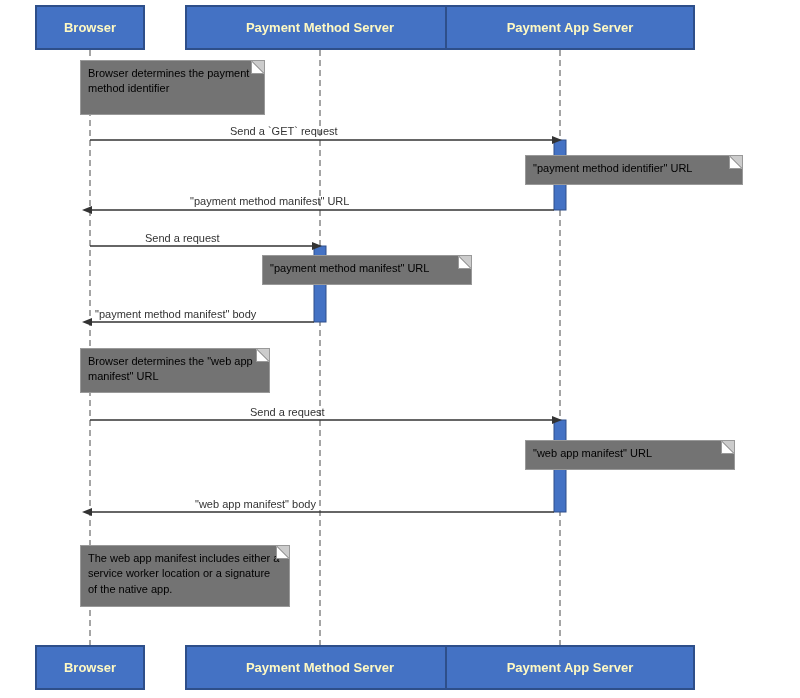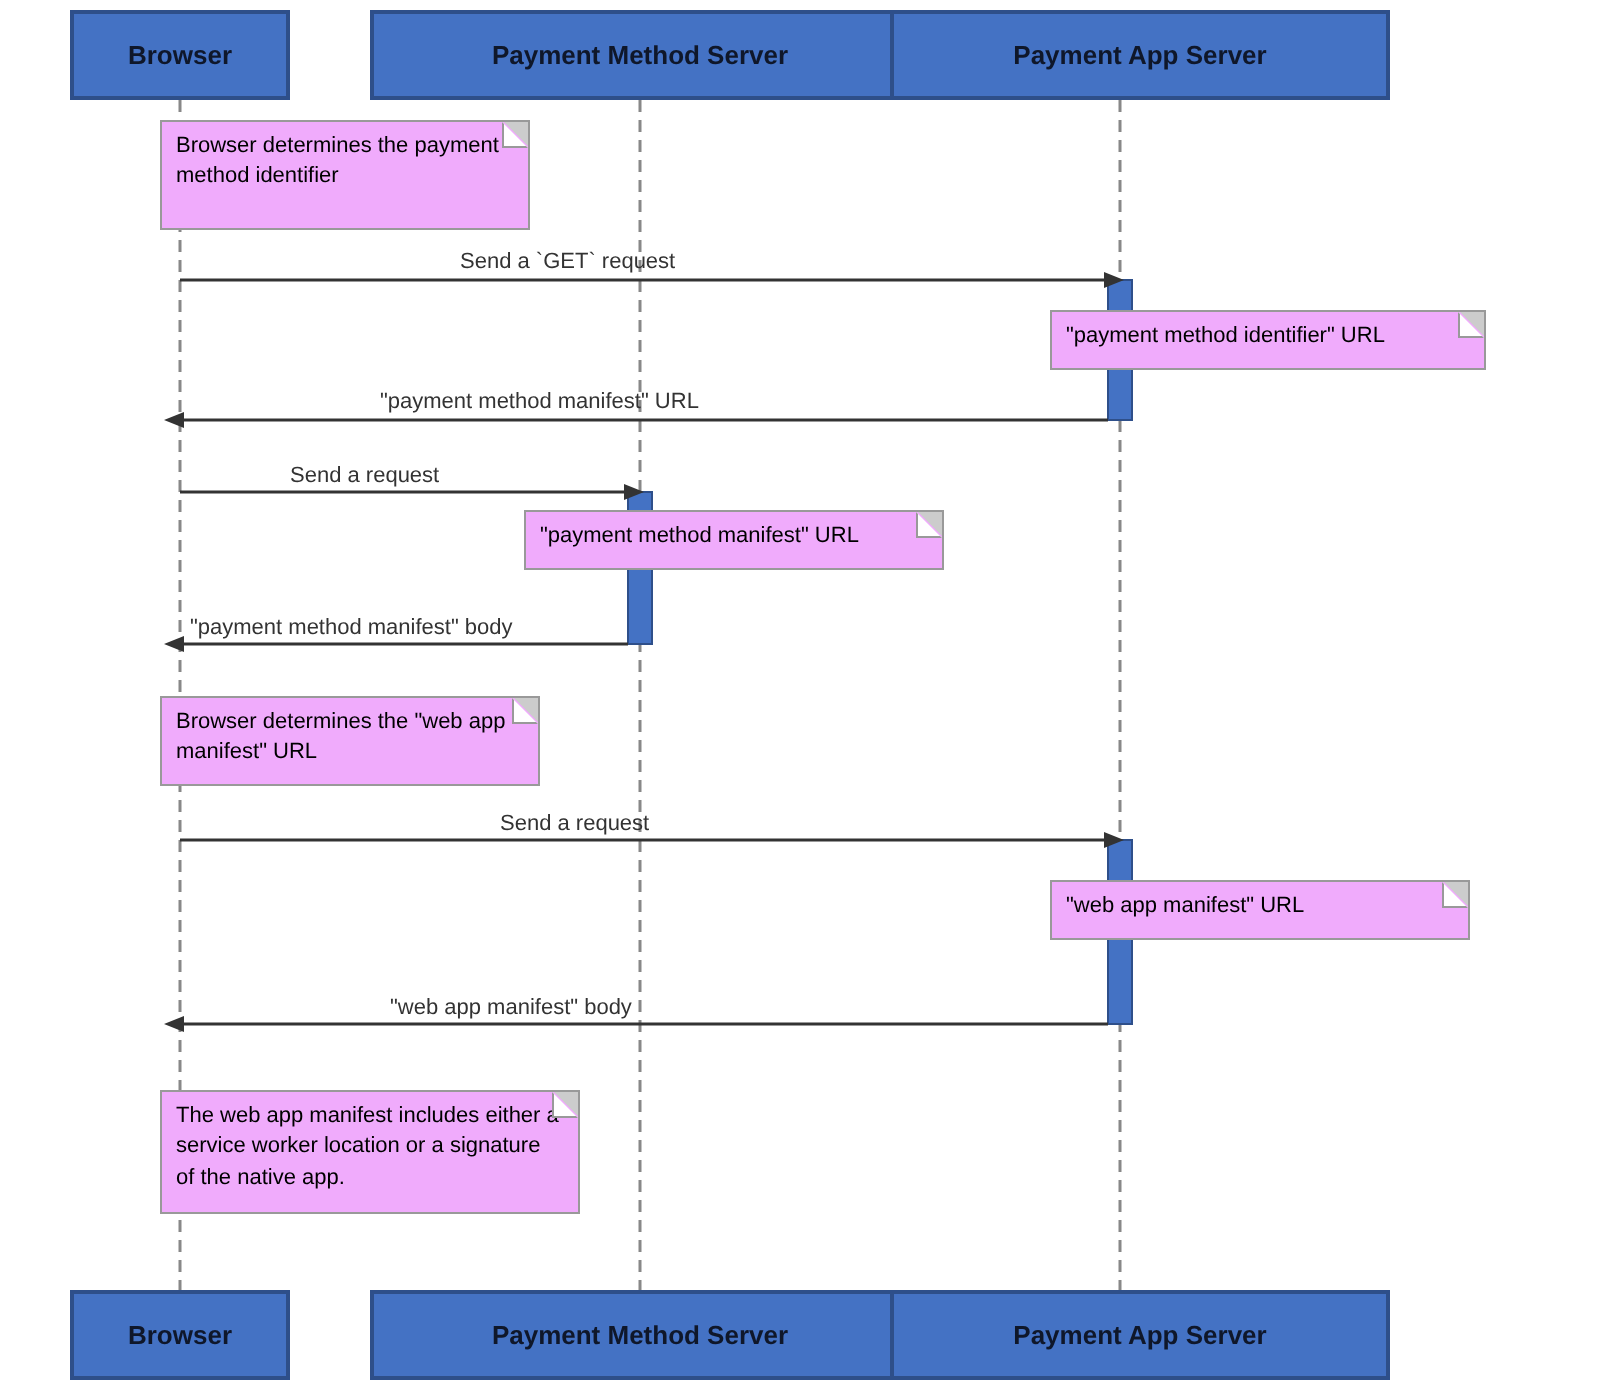--- a/index.html
+++ b/index.html
@@ -16,41 +16,41 @@
     .diagram-container {
       position: relative;
       width: 800px;
       height: 698px;
     }
 
     
     .header-box {
       position: absolute;
       background: #4472C4;
-      color: #0f172a;
+      color: #fef9c3;
       font-weight: bold;
       font-size: 13px;
       text-align: center;
       padding: 8px 10px;
       border: 2px solid #2E4F8A;
       display: flex;
       align-items: center;
       justify-content: center;
     }
 
     .arrow-label {
       position: absolute;
       font-size: 11px;
       color: #333;
     }
 
     
     .note-box {
       position: absolute;
-      background: #f0abfc;
+      background: #737373;
       border: 1px solid #999;
       padding: 5px 7px;
       font-size: 11px;
       line-height: 1.4;
     }
     .note-box::after {
       content: '';
       position: absolute;
       top: 0;
       right: 0;

